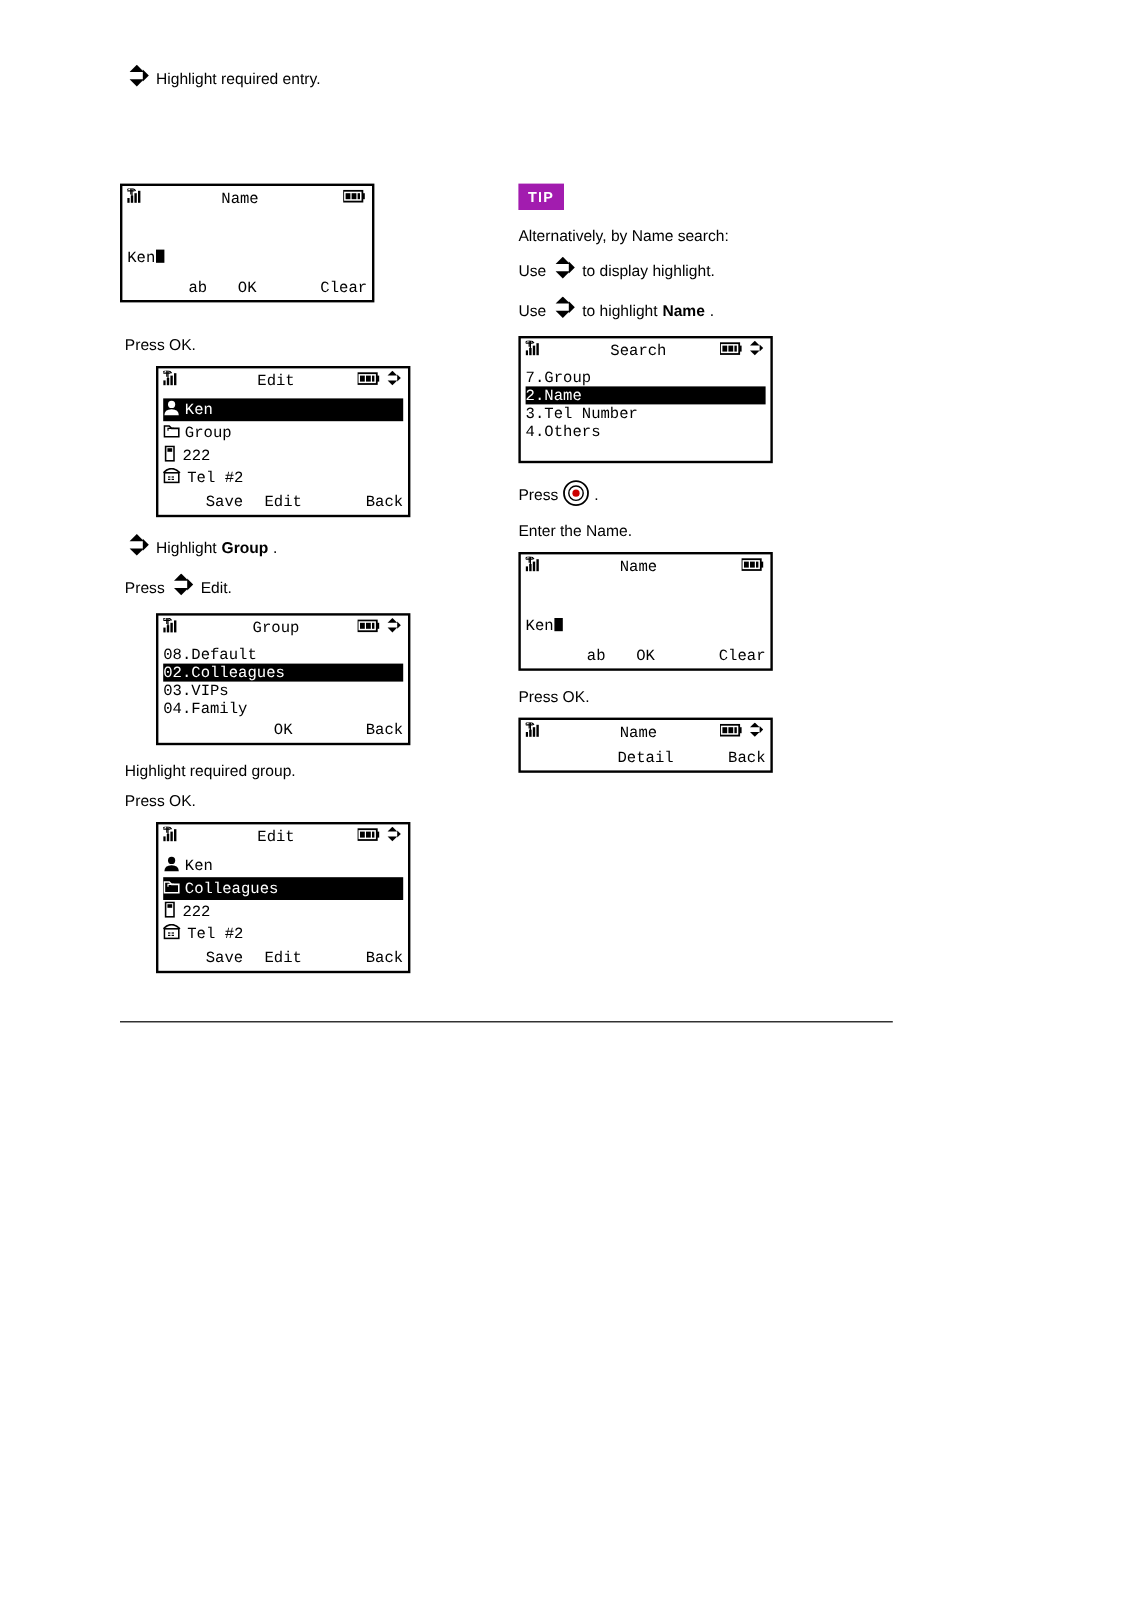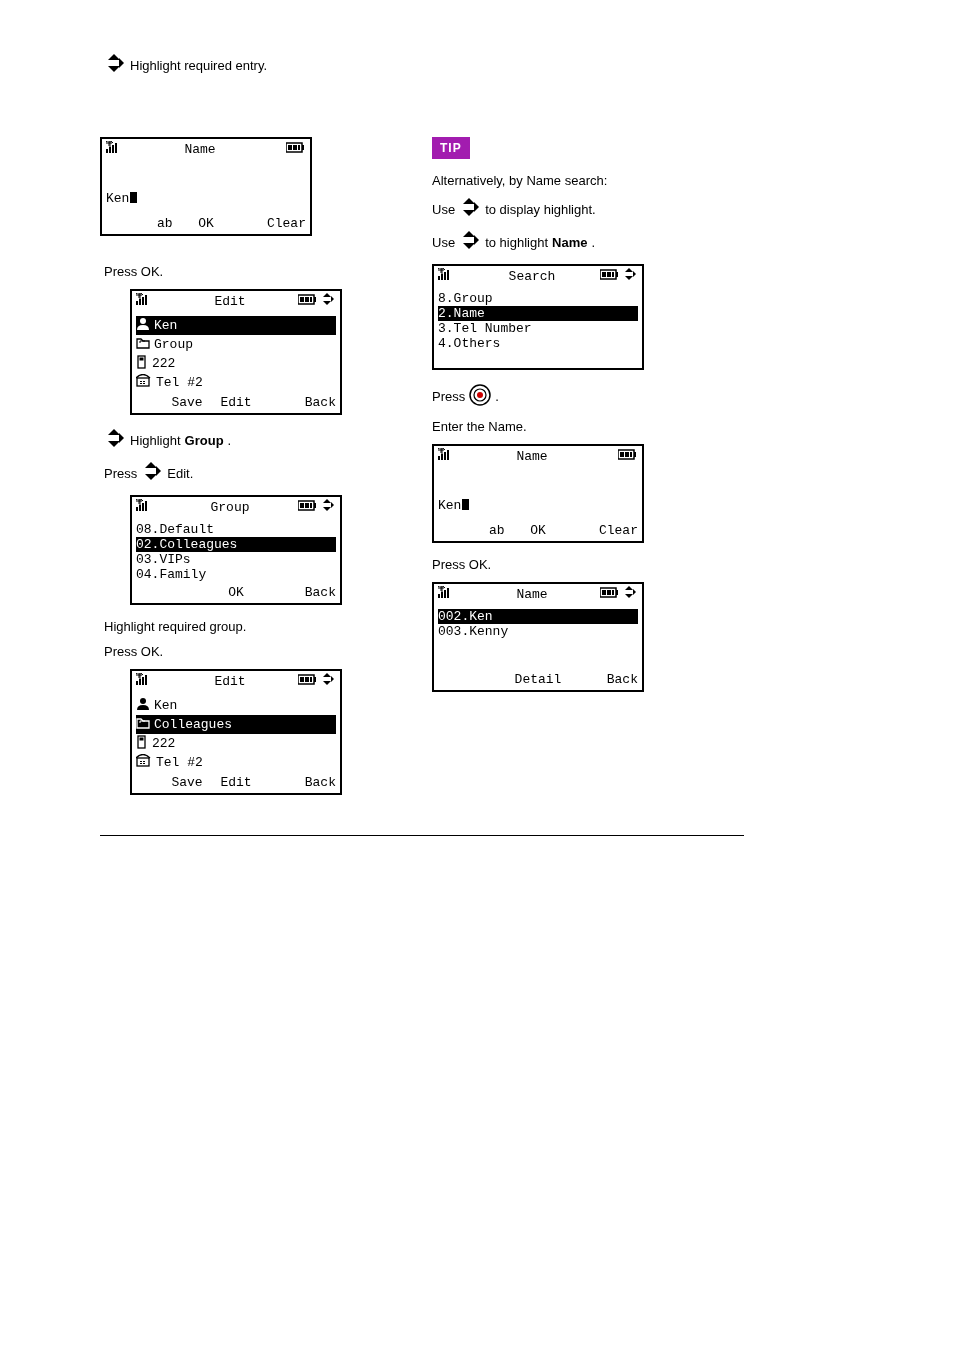--- a/index.html
+++ b/index.html
@@ -95,21 +95,21 @@
   .signal-icon svg { width: 16px; height: 14px; }
   .batt-icon svg   { width: 20px; height: 12px; }
   .person-icon svg { width: 14px; height: 14px; }
   .folder-icon svg { width: 14px; height: 14px; }
   .mobile-icon svg { width: 12px; height: 14px; }
   .phone2-icon svg { width: 16px; height: 14px; }
   .nav-arrows-icon svg { width: 16px; height: 14px; }
   .nav-arrows-icon.big svg { width: 22px; height: 20px; }
   .enter-icon svg { width: 22px; height: 22px; }
 
-  .flex-row { display: flex; }
+  .flex-row { display: flex; margin-top: 16px; }
 
   .left-col  { width: 370px; }
   .right-col { width: 370px; margin-left: 20px; }
 
   .para {
     font-family: Arial, sans-serif;
     font-size: 13px;
     margin: 4px 0 10px 0;
     display: flex;
     align-items: center;
@@ -433,21 +433,21 @@
             <span class="icon batt-icon"><svg>
                   <use href="#svg-batt"></use>
                 </svg></span>
             <span class="icon nav-arrows-icon"><svg>
                   <use href="#svg-nav"></use>
                 </svg></span>
           </span>
         </div>
         <div class="body-area tall">
           <div class="line">
-              <span>8.Group</span>
+              <span>7.Group</span>
             </div>
           <div class="line sel">
               <span>2.Name</span>
             </div>
           <div class="line">
               <span>3.Tel Number</span>
             </div>
           <div class="line">
               <span>4.Others</span>
             </div>
@@ -504,30 +504,20 @@
           <span class="center">Name</span>
           <span class="right">
             <span class="icon batt-icon"><svg>
                   <use href="#svg-batt"></use>
                 </svg></span>
             <span class="icon nav-arrows-icon"><svg>
                   <use href="#svg-nav"></use>
                 </svg></span>
           </span>
         </div>
-        <div class="body-area">
-          <div class="line sel">
-              <span>002.Ken</span>
-            </div>
-          <div class="line">
-              <span>003.Kenny</span>
-            </div>
-          <div class="line">&nbsp;</div>
-          <div class="line">&nbsp;</div>
-        </div>
         <div class="softkeys">
           <span class="l"></span>
           <span class="c">Detail</span>
           <span class="r">Back</span>
         </div>
       </div>
 
     </div>
   </div>
 

